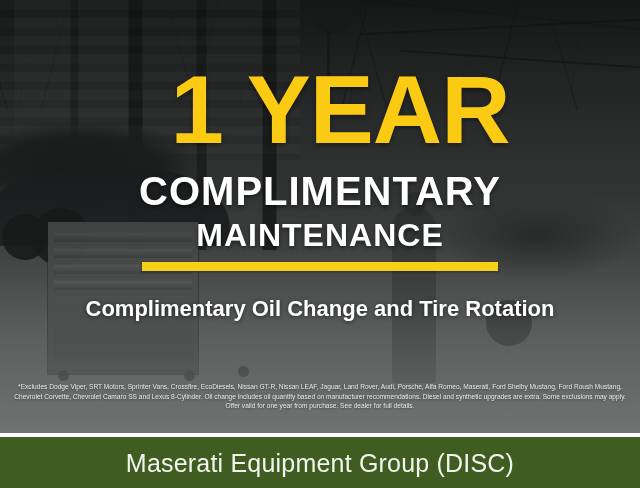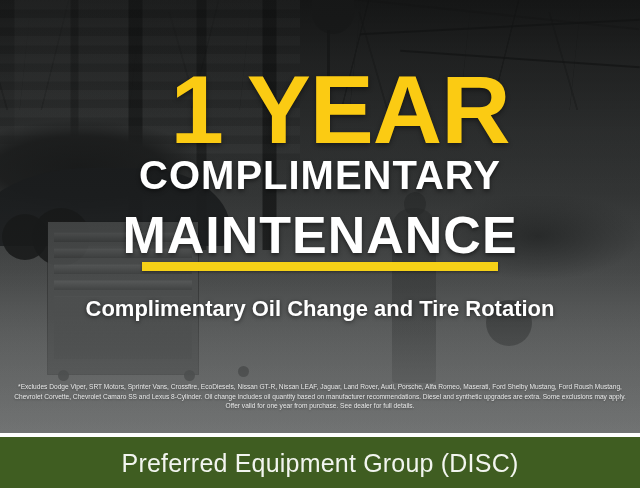--- a/index.html
+++ b/index.html
@@ -219,28 +219,28 @@
   .headline-sub1,
   .headline-sub2 {
     position: absolute;
     left: 0; right: 0;
     font-weight: bold;
     color: #ffffff;
     white-space: nowrap;
     text-shadow: 0 2px 4px rgba(0,0,0,0.5);
   }
   .headline-sub1 {
-    top: 154px;
+    top: 170px;
     font-size: 40px;
     line-height: 42px;
     letter-spacing: 1.0px;
   }
   .headline-sub2 {
     top: 211px;
-    font-size: 52px;
+    font-size: 32px;
     line-height: 48px;
     letter-spacing: 1.0px;
   }
 
   .yellow-rule {
     position: absolute;
     left: 142px;
     top: 262px;
     width: 356px;
     height: 9px;
@@ -346,16 +346,16 @@
 
       <div class="tagline">
         <div>Complimentary Oil Change and Tire Rotation</div>
       </div>
 
       <div class="disclaimer">*Excludes Dodge Viper, SRT Motors, Sprinter Vans, Crossfire, EcoDiesels, Nissan GT-R, Nissan LEAF, Jaguar, Land Rover, Audi, Porsche, Alfa Romeo, Maserati, Ford Shelby Mustang, Ford Roush Mustang, Chevrolet Corvette, Chevrolet Camaro SS and Lexus 8-Cylinder. Oil change includes oil quantity based on manufacturer recommendations. Diesel and synthetic upgrades are extra. Some exclusions may apply. Offer valid for one year from purchase. See dealer for full details.</div>
     </div>
   </div>
 
   <div class="footer-bar">
-    <span class="footer-title">Preferred Equipment Group (DISC)</span>
+    <span class="footer-title">Maserati Equipment Group (DISC)</span>
   </div>
 
 </div>
 
 </body></html>

